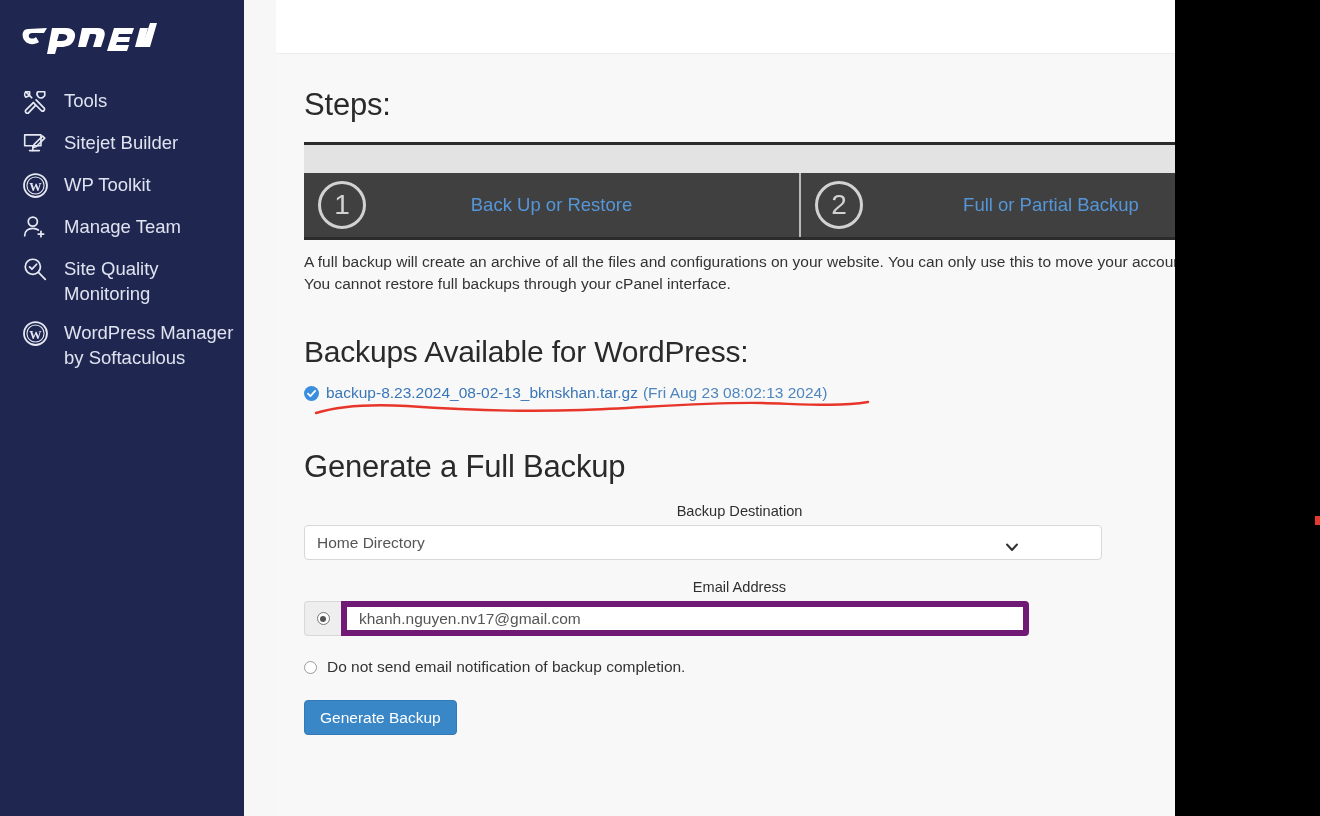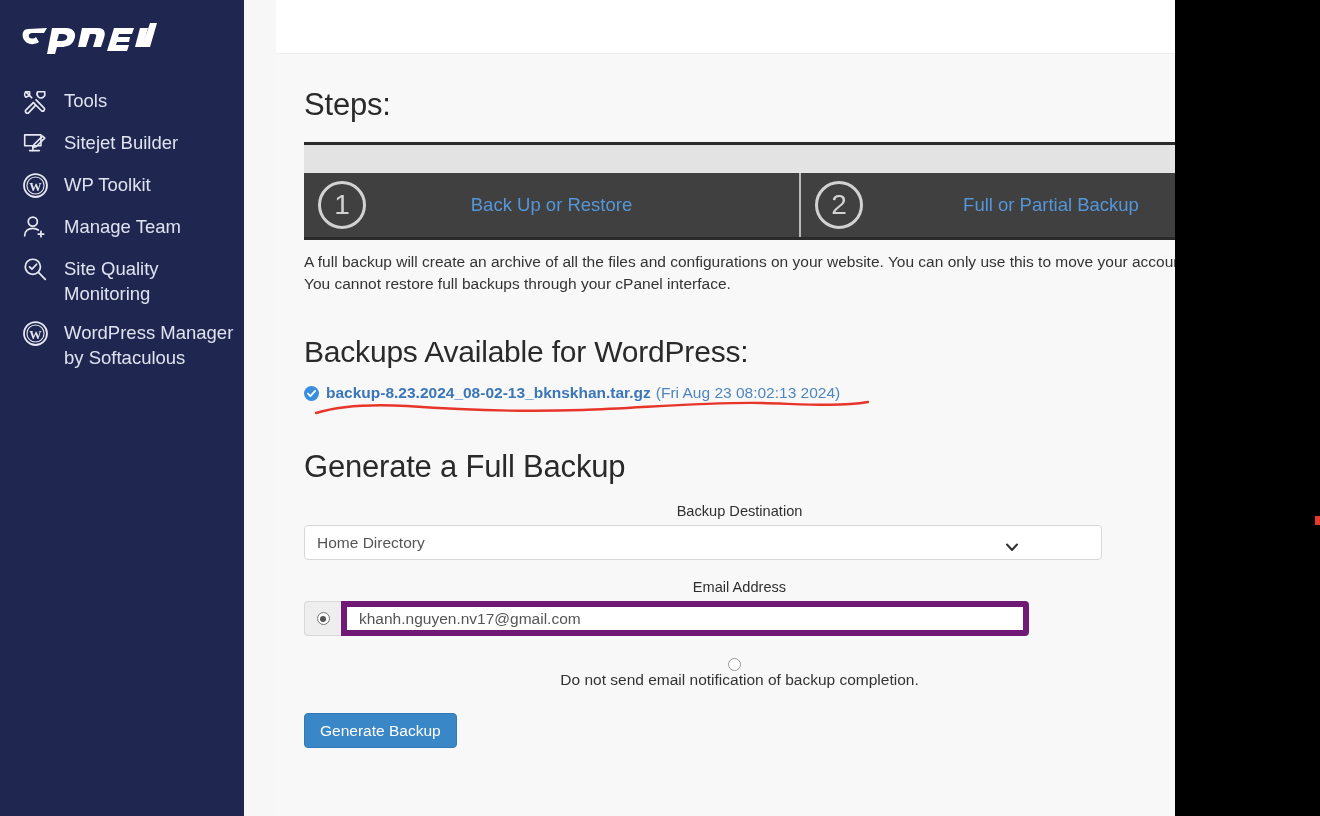--- a/index.html
+++ b/index.html
@@ -186,21 +186,21 @@
     width: 620px;
   }
   .check-icon {
     width: 15px;
     height: 15px;
     margin-right: 7px;
     flex: 0 0 auto;
   }
   .backup-link {
     color: #3a76b8;
-    font-weight: bold;
+    font-weight: normal;
     font-size: 15.5px;
     text-decoration: none;
     cursor: pointer;
   }
   .backup-date {
     color: #4e86bd;
     font-size: 15.5px;
     margin-left: 5px;
   }
   .annotation {
@@ -303,21 +303,20 @@
     box-sizing: border-box;
     outline: none;
   }
   input.formctl::placeholder { color: #555555; opacity: 1; }
 
   .radio-line {
     display: flex;
     align-items: center;
     margin-top: 22px;
     cursor: pointer;
-    flex-direction: column;
   }
   .radio-off {
     width: 13px;
     height: 13px;
     border: 1px solid #9a9a9a;
     border-radius: 50%;
     background: #fff;
     margin-right: 10px;
     box-sizing: border-box;
     flex: 0 0 auto;

